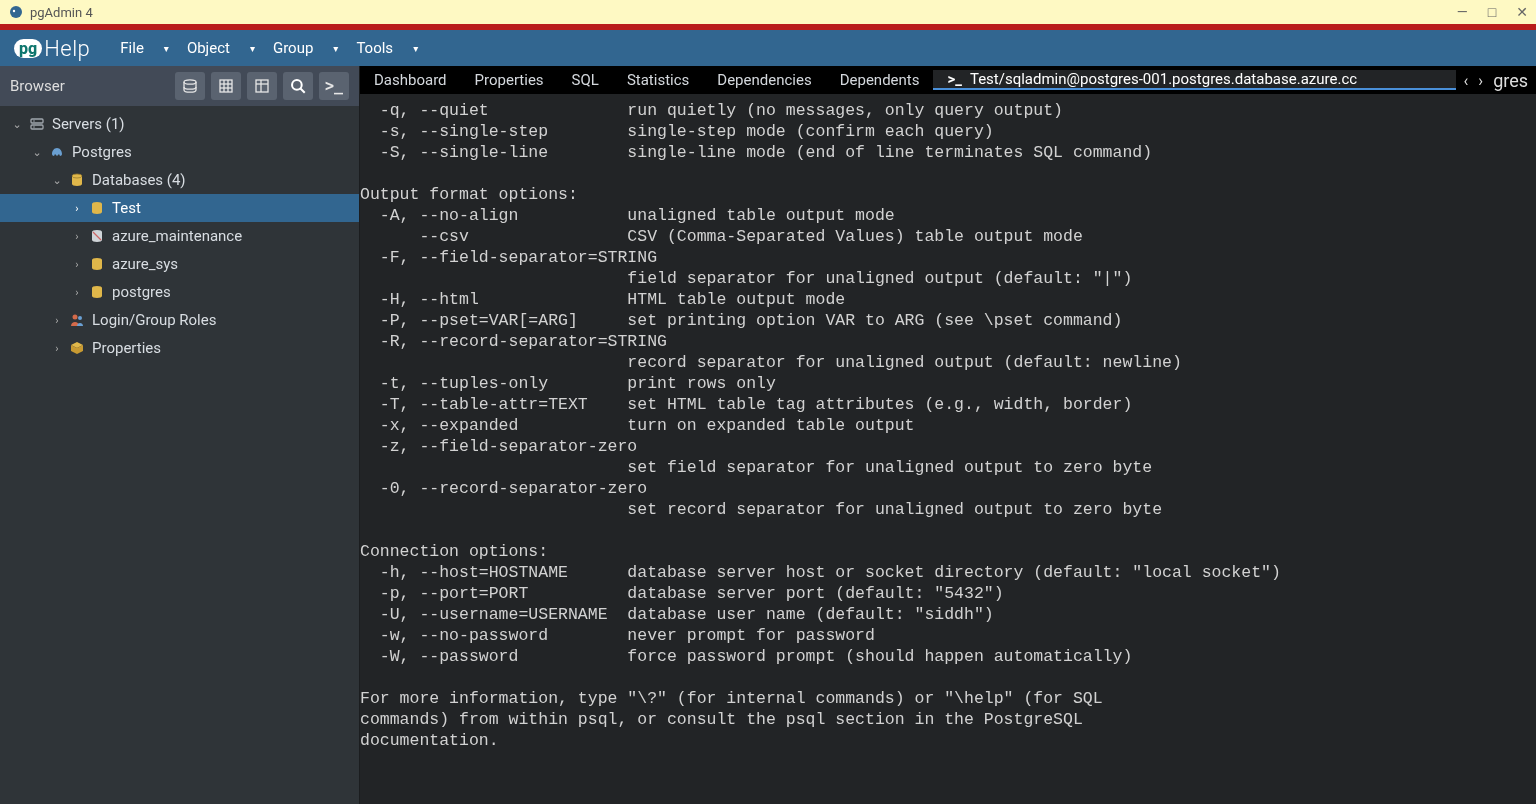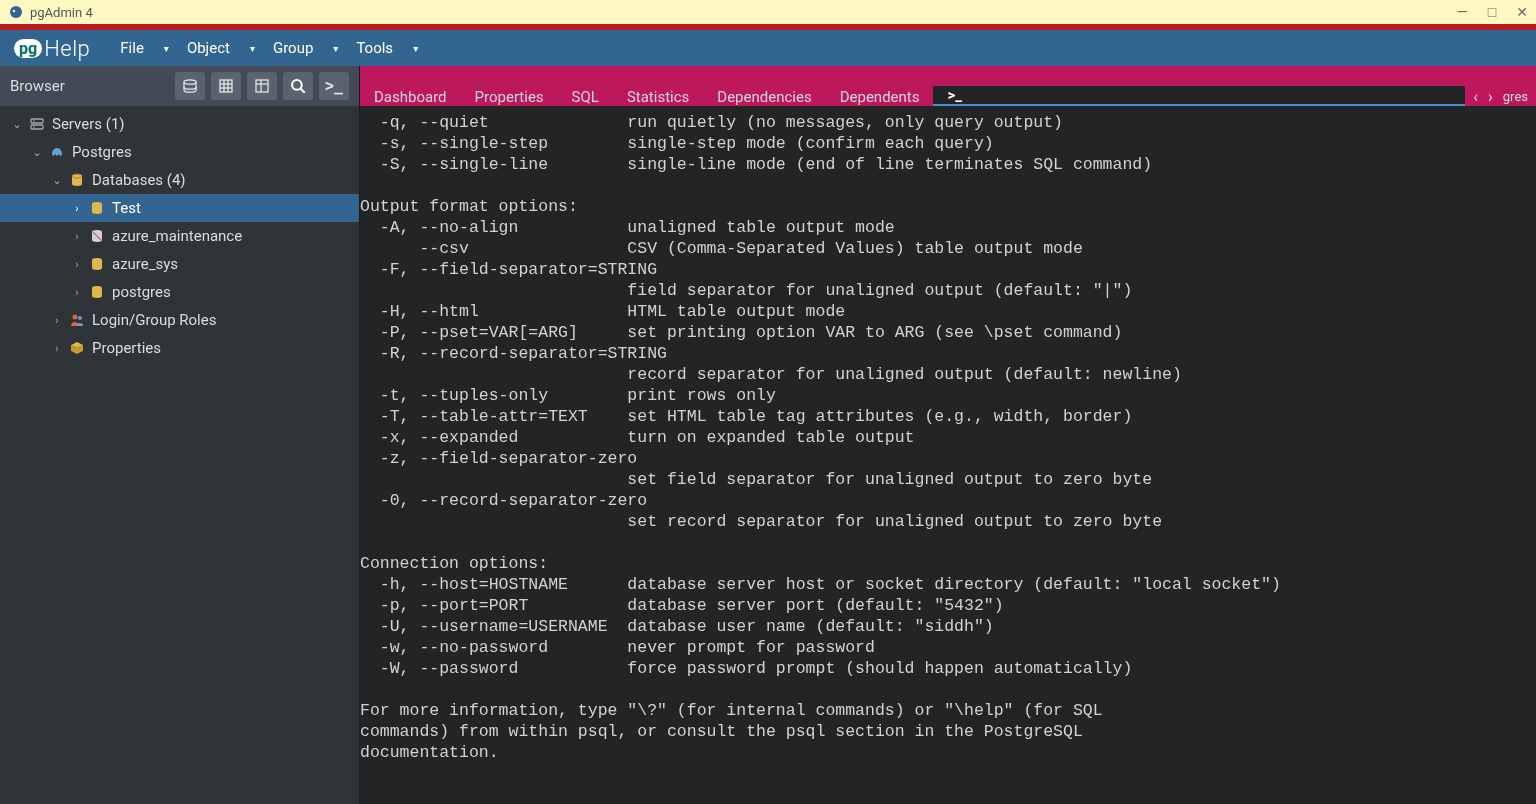--- a/index.html
+++ b/index.html
@@ -128,24 +128,24 @@
 .icon-ts { color: #e0b74a; }
 
 .content {
   flex: 1;
   display: flex;
   flex-direction: column;
   background: #222426;
   min-width: 0;
 }
 .tabbar {
-  height: 40px;
-  background: #be185d;
-  display: flex;
-  align-items: flex-end;
+  height: 28px;
+  background: #000000;
+  display: flex;
+  align-items: center;
   color: #ddd;
   overflow: hidden;
   white-space: nowrap;
   font-size: 15px;
 }
 .tab {
   display: flex;
   align-items: center;
   padding: 0 14px;
   cursor: pointer;
@@ -378,25 +378,26 @@
           <span>Statistics</span>
         </div>
       <div class="tab">
           <span>Dependencies</span>
         </div>
       <div class="tab">
           <span>Dependents</span>
         </div>
       <div class="tab active" style="flex:1;min-width:0;border-bottom:2px solid #4a90d9">
         <span class="ticon-term">&gt;_</span>
+        <span style="overflow:hidden;text-overflow:clip">Test/sqladmin@postgres-001.postgres.database.azure.cc</span>
       </div>
       <div class="tab-nav">
         <span>‹</span>
         <span>›</span>
-        <span style="font-size:13px;overflow:hidden">gres</span>
+        <span style="font-size:18px;overflow:hidden">gres</span>
       </div>
     </div>
 
     <div class="term-area">
       <pre class="term">  -q, --quiet              run quietly (no messages, only query output)
   -s, --single-step        single-step mode (confirm each query)
   -S, --single-line        single-line mode (end of line terminates SQL command)
 
 Output format options:
   -A, --no-align           unaligned table output mode

